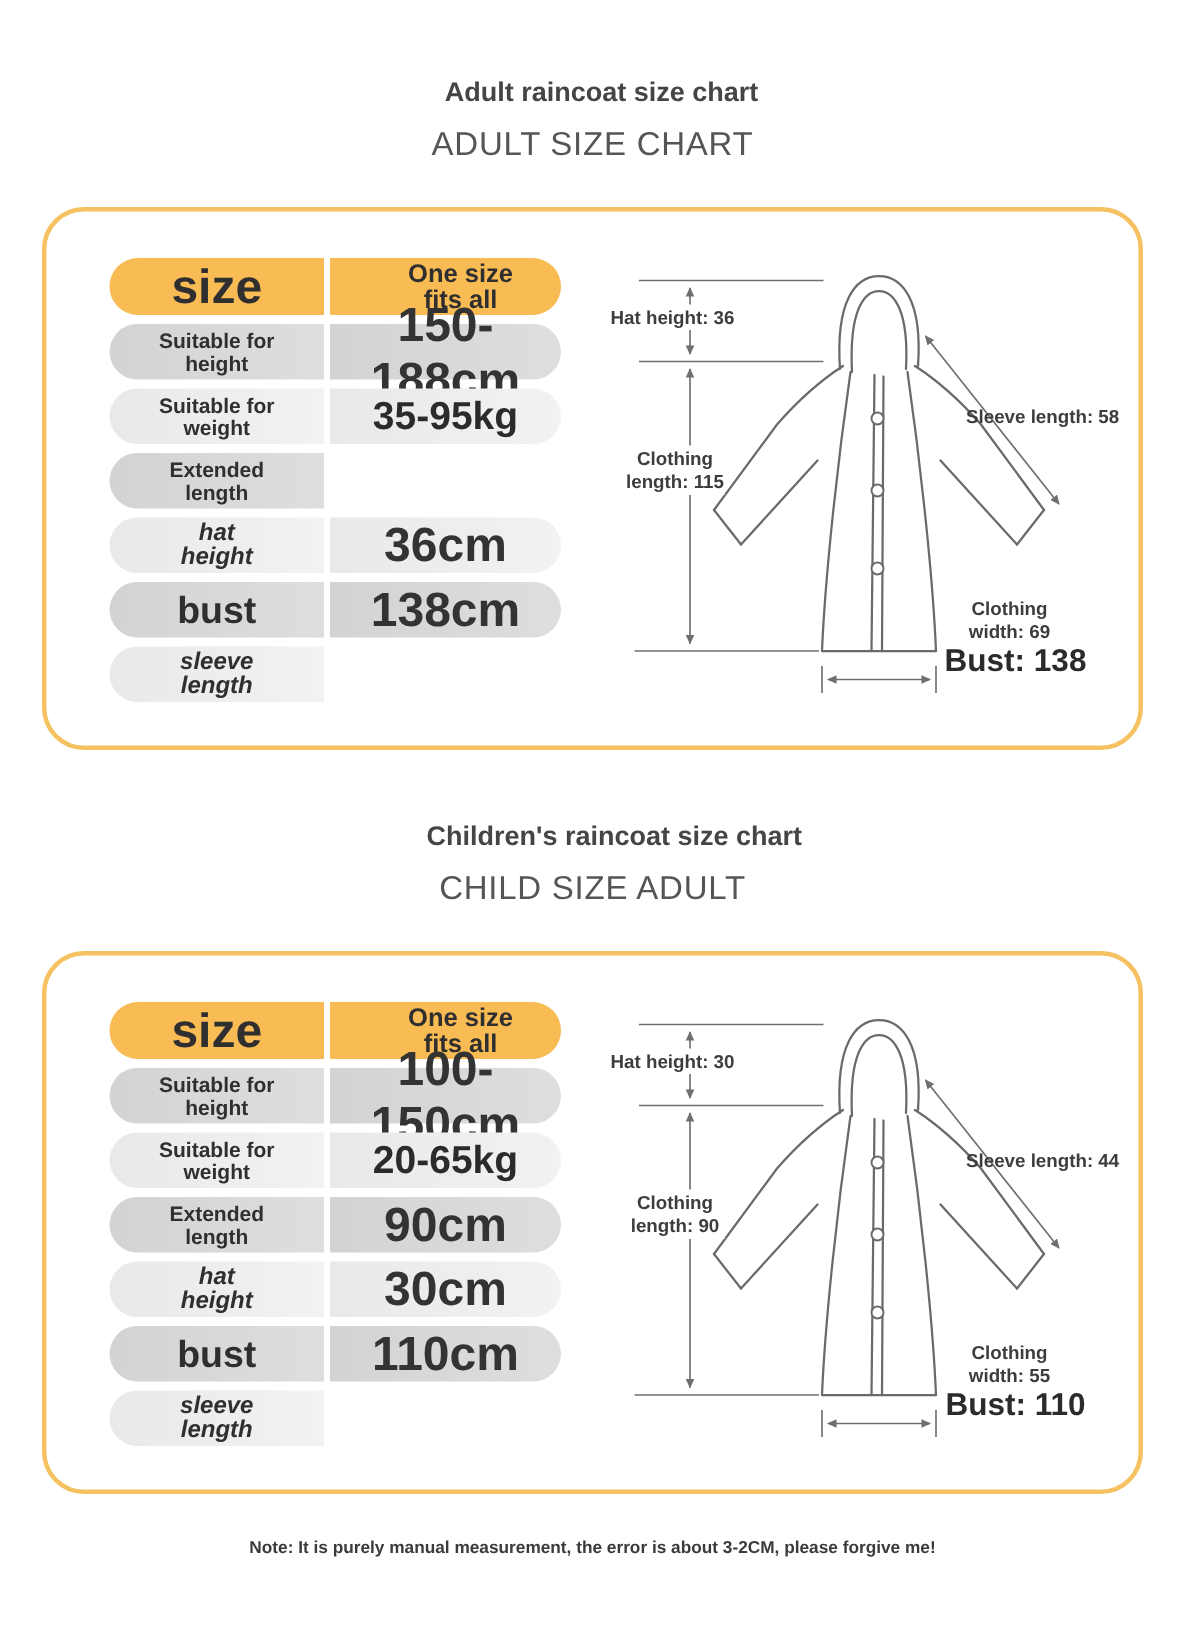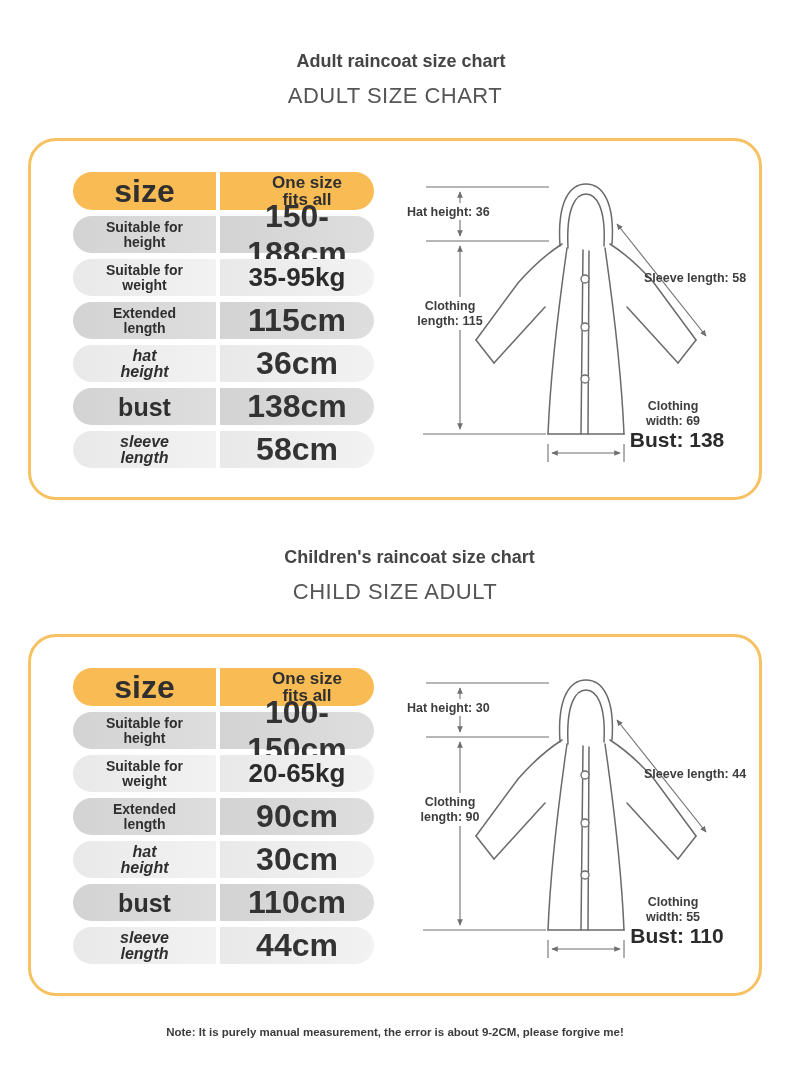--- a/index.html
+++ b/index.html
@@ -112,21 +112,20 @@
             <span>weight</span>
           </div>
           <div class="cell r val val-bold">35-95kg</div>
         </div>
 
         <div class="t-row shade-a">
           <div class="cell l lbl-sm">
             <span>Extended</span>
             <span>length</span>
           </div>
-          <div class="cell r val">115cm</div>
         </div>
 
         <div class="t-row shade-b">
           <div class="cell l lbl-md">
             <span>hat</span>
             <span>height</span>
           </div>
           <div class="cell r val">36cm</div>
         </div>
 
@@ -135,21 +134,20 @@
             <span>bust</span>
           </div>
           <div class="cell r val">138cm</div>
         </div>
 
         <div class="t-row shade-b">
           <div class="cell l lbl-md">
             <span>sleeve</span>
             <span>length</span>
           </div>
-          <div class="cell r val">58cm</div>
         </div>
       </div>
 
       <div class="diagram">
         <svg width="360" height="336" viewBox="0 0 360 336">
           <defs>
             <marker id="arA" viewBox="0 0 10 10" refX="8" refY="5" markerWidth="6.5" markerHeight="6.5" orient="auto-start-reverse">
               <path d="M0,1 L9,5 L0,9 z" fill="#6f6f6f"></path>
             </marker>
           </defs>
@@ -251,21 +249,20 @@
             <span>bust</span>
           </div>
           <div class="cell r val">110cm</div>
         </div>
 
         <div class="t-row shade-b">
           <div class="cell l lbl-md">
             <span>sleeve</span>
             <span>length</span>
           </div>
-          <div class="cell r val">44cm</div>
         </div>
       </div>
 
       <div class="diagram">
         <svg width="360" height="336" viewBox="0 0 360 336">
           <defs>
             <marker id="arB" viewBox="0 0 10 10" refX="8" refY="5" markerWidth="6.5" markerHeight="6.5" orient="auto-start-reverse">
               <path d="M0,1 L9,5 L0,9 z" fill="#6f6f6f"></path>
             </marker>
           </defs>
@@ -307,15 +304,15 @@
             <text x="243" y="131">Sleeve length: 44</text>
             <text x="272" y="259" text-anchor="middle">Clothing</text>
             <text x="272" y="274" text-anchor="middle">width: 55</text>
             <text x="276" y="296" text-anchor="middle" class="bust">Bust: 110</text>
           </g>
         </svg>
       </div>
     </div>
   </div>
 
-  <div class="note">Note: It is purely manual measurement, the error is about 9-2CM, please forgive me!</div>
+  <div class="note">Note: It is purely manual measurement, the error is about 3-2CM, please forgive me!</div>
 
 </div>
 
 </body></html>

